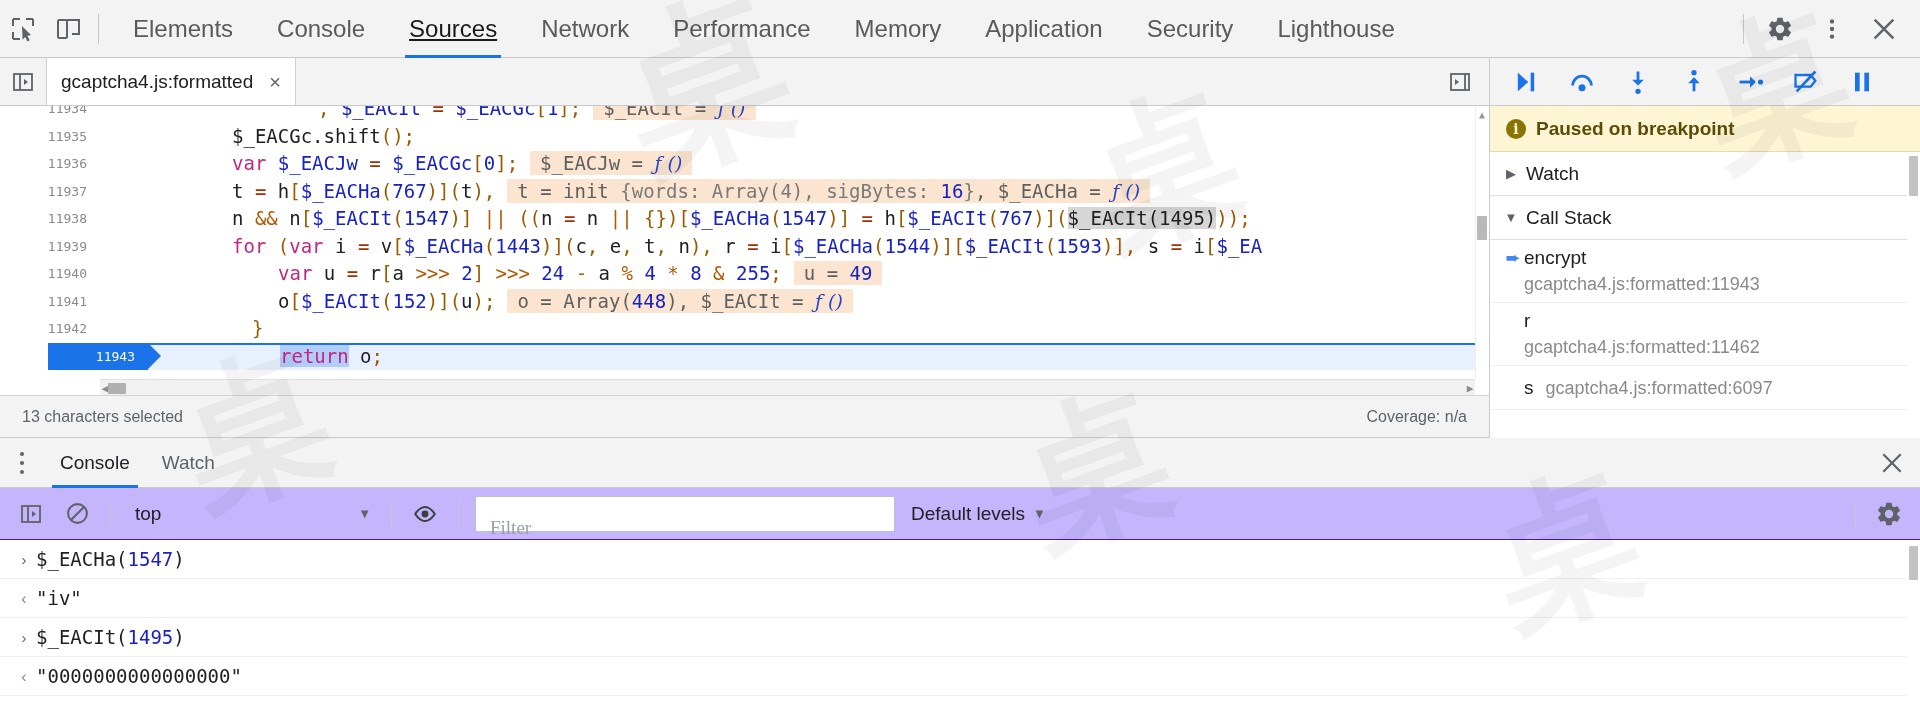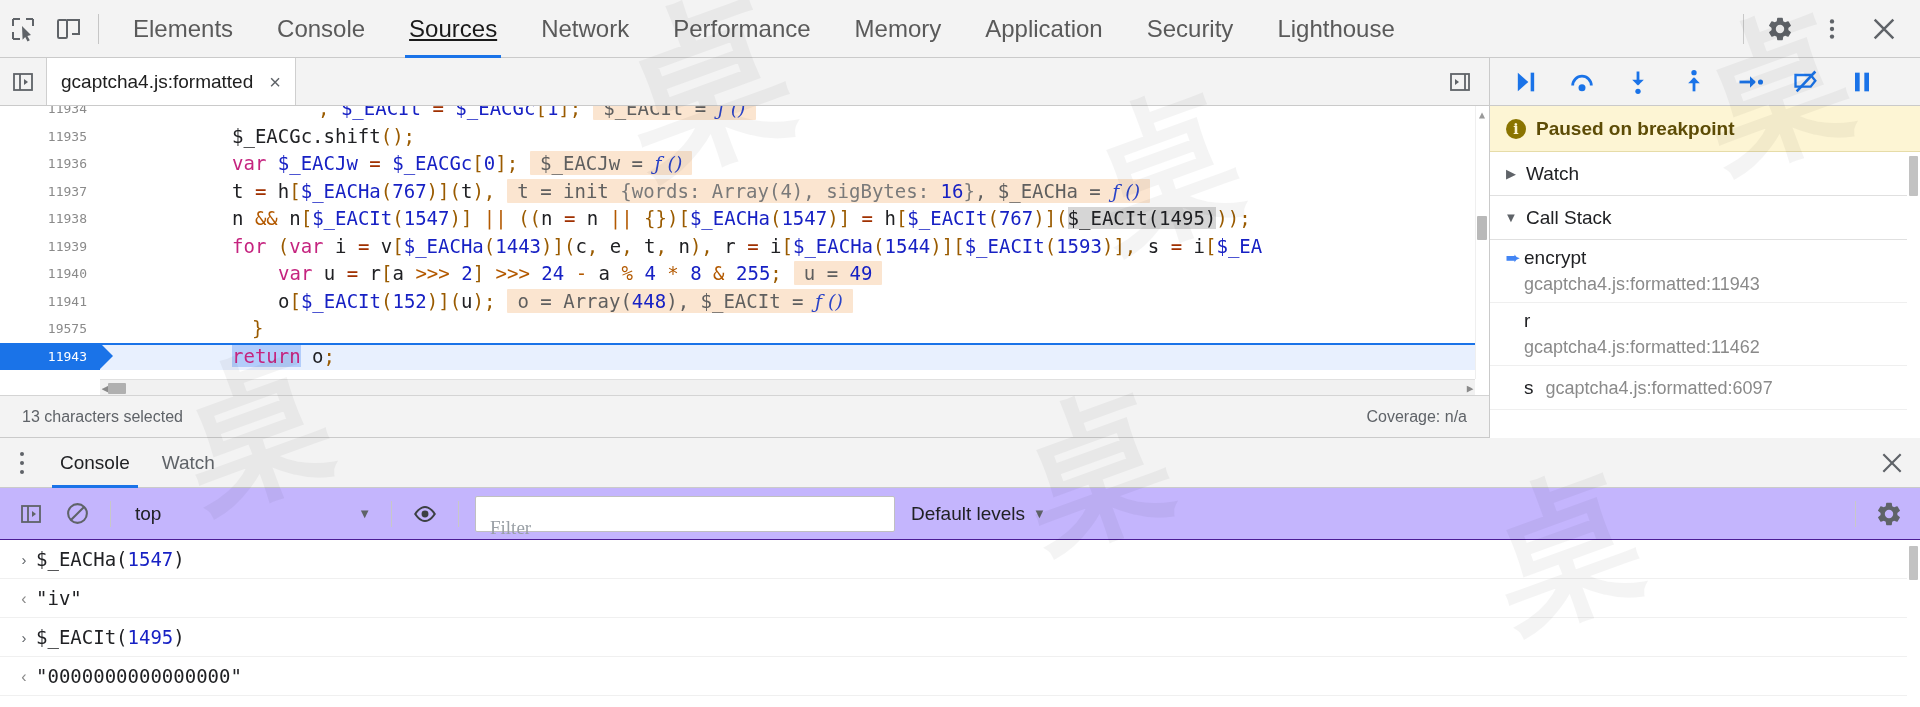--- a/index.html
+++ b/index.html
@@ -168,21 +168,21 @@
     border-left: 13px solid #1a73e8;
   }
   .ctext {
     flex: 1;
     padding-left: 2px;
     color: #202124;
     position: relative;
     z-index: 2;
     white-space: pre;
   }
-  .codeline.exec { background: #e8f0fe; }
+  .codeline.exec { background: #e8f0fe; margin-left: 48px; }
   .codeline.exec-top { box-shadow: inset 0 2px 0 0 #1a73e8; }
 
   
   .k   { color: #c5247f; }     
   .n   { color: #1721c4; }     
   .id  { color: #202124; }     
   .prp { color: #1721c4; }     
   .op  { color: #b35900; }     
   .pn  { color: #9a5b00; }     
   .eq  { color: #a03000; }     
@@ -605,21 +605,21 @@
         <div class="gutter">11940</div>
         <div class="ctext"><span style="padding-left:176px"></span><span class="k">var</span> <span class="id">u</span> <span class="eq">=</span> <span class="id">r</span><span class="pn">[</span><span class="id">a</span> <span class="op">&gt;&gt;&gt;</span> <span class="n">2</span><span class="pn">]</span> <span class="op">&gt;&gt;&gt;</span> <span class="n">24</span> <span class="op">-</span> <span class="id">a</span> <span class="op">%</span> <span class="n">4</span> <span class="op">*</span> <span class="n">8</span> <span class="op">&amp;</span> <span class="n">255</span><span class="pn">;</span><span class="ann">u = <span class="num">49</span></span></div>
       </div>
 
       <div class="codeline">
         <div class="gutter">11941</div>
         <div class="ctext"><span style="padding-left:176px"></span><span class="id">o</span><span class="pn">[</span><span class="prp">$_EACIt</span><span class="pn">(</span><span class="n">152</span><span class="pn">)</span><span class="pn">](</span><span class="id">u</span><span class="pn">)</span><span class="pn">;</span><span class="ann">o = Array(<span class="num">448</span>), $_EACIt = <span class="fn">ƒ ()</span></span></div>
       </div>
 
       <div class="codeline">
-        <div class="gutter">19575</div>
+        <div class="gutter">11942</div>
         <div class="ctext"><span style="padding-left:150px"></span><span class="pn">}</span></div>
       </div>
 
       <div class="codeline exec exec-top">
         <div class="gutter">11943</div>
         <div class="ctext"><span style="padding-left:130px"></span><span class="k sel-blue">return</span> <span class="id">o</span><span class="pn">;</span></div>
       </div>
 
     </div>
 

